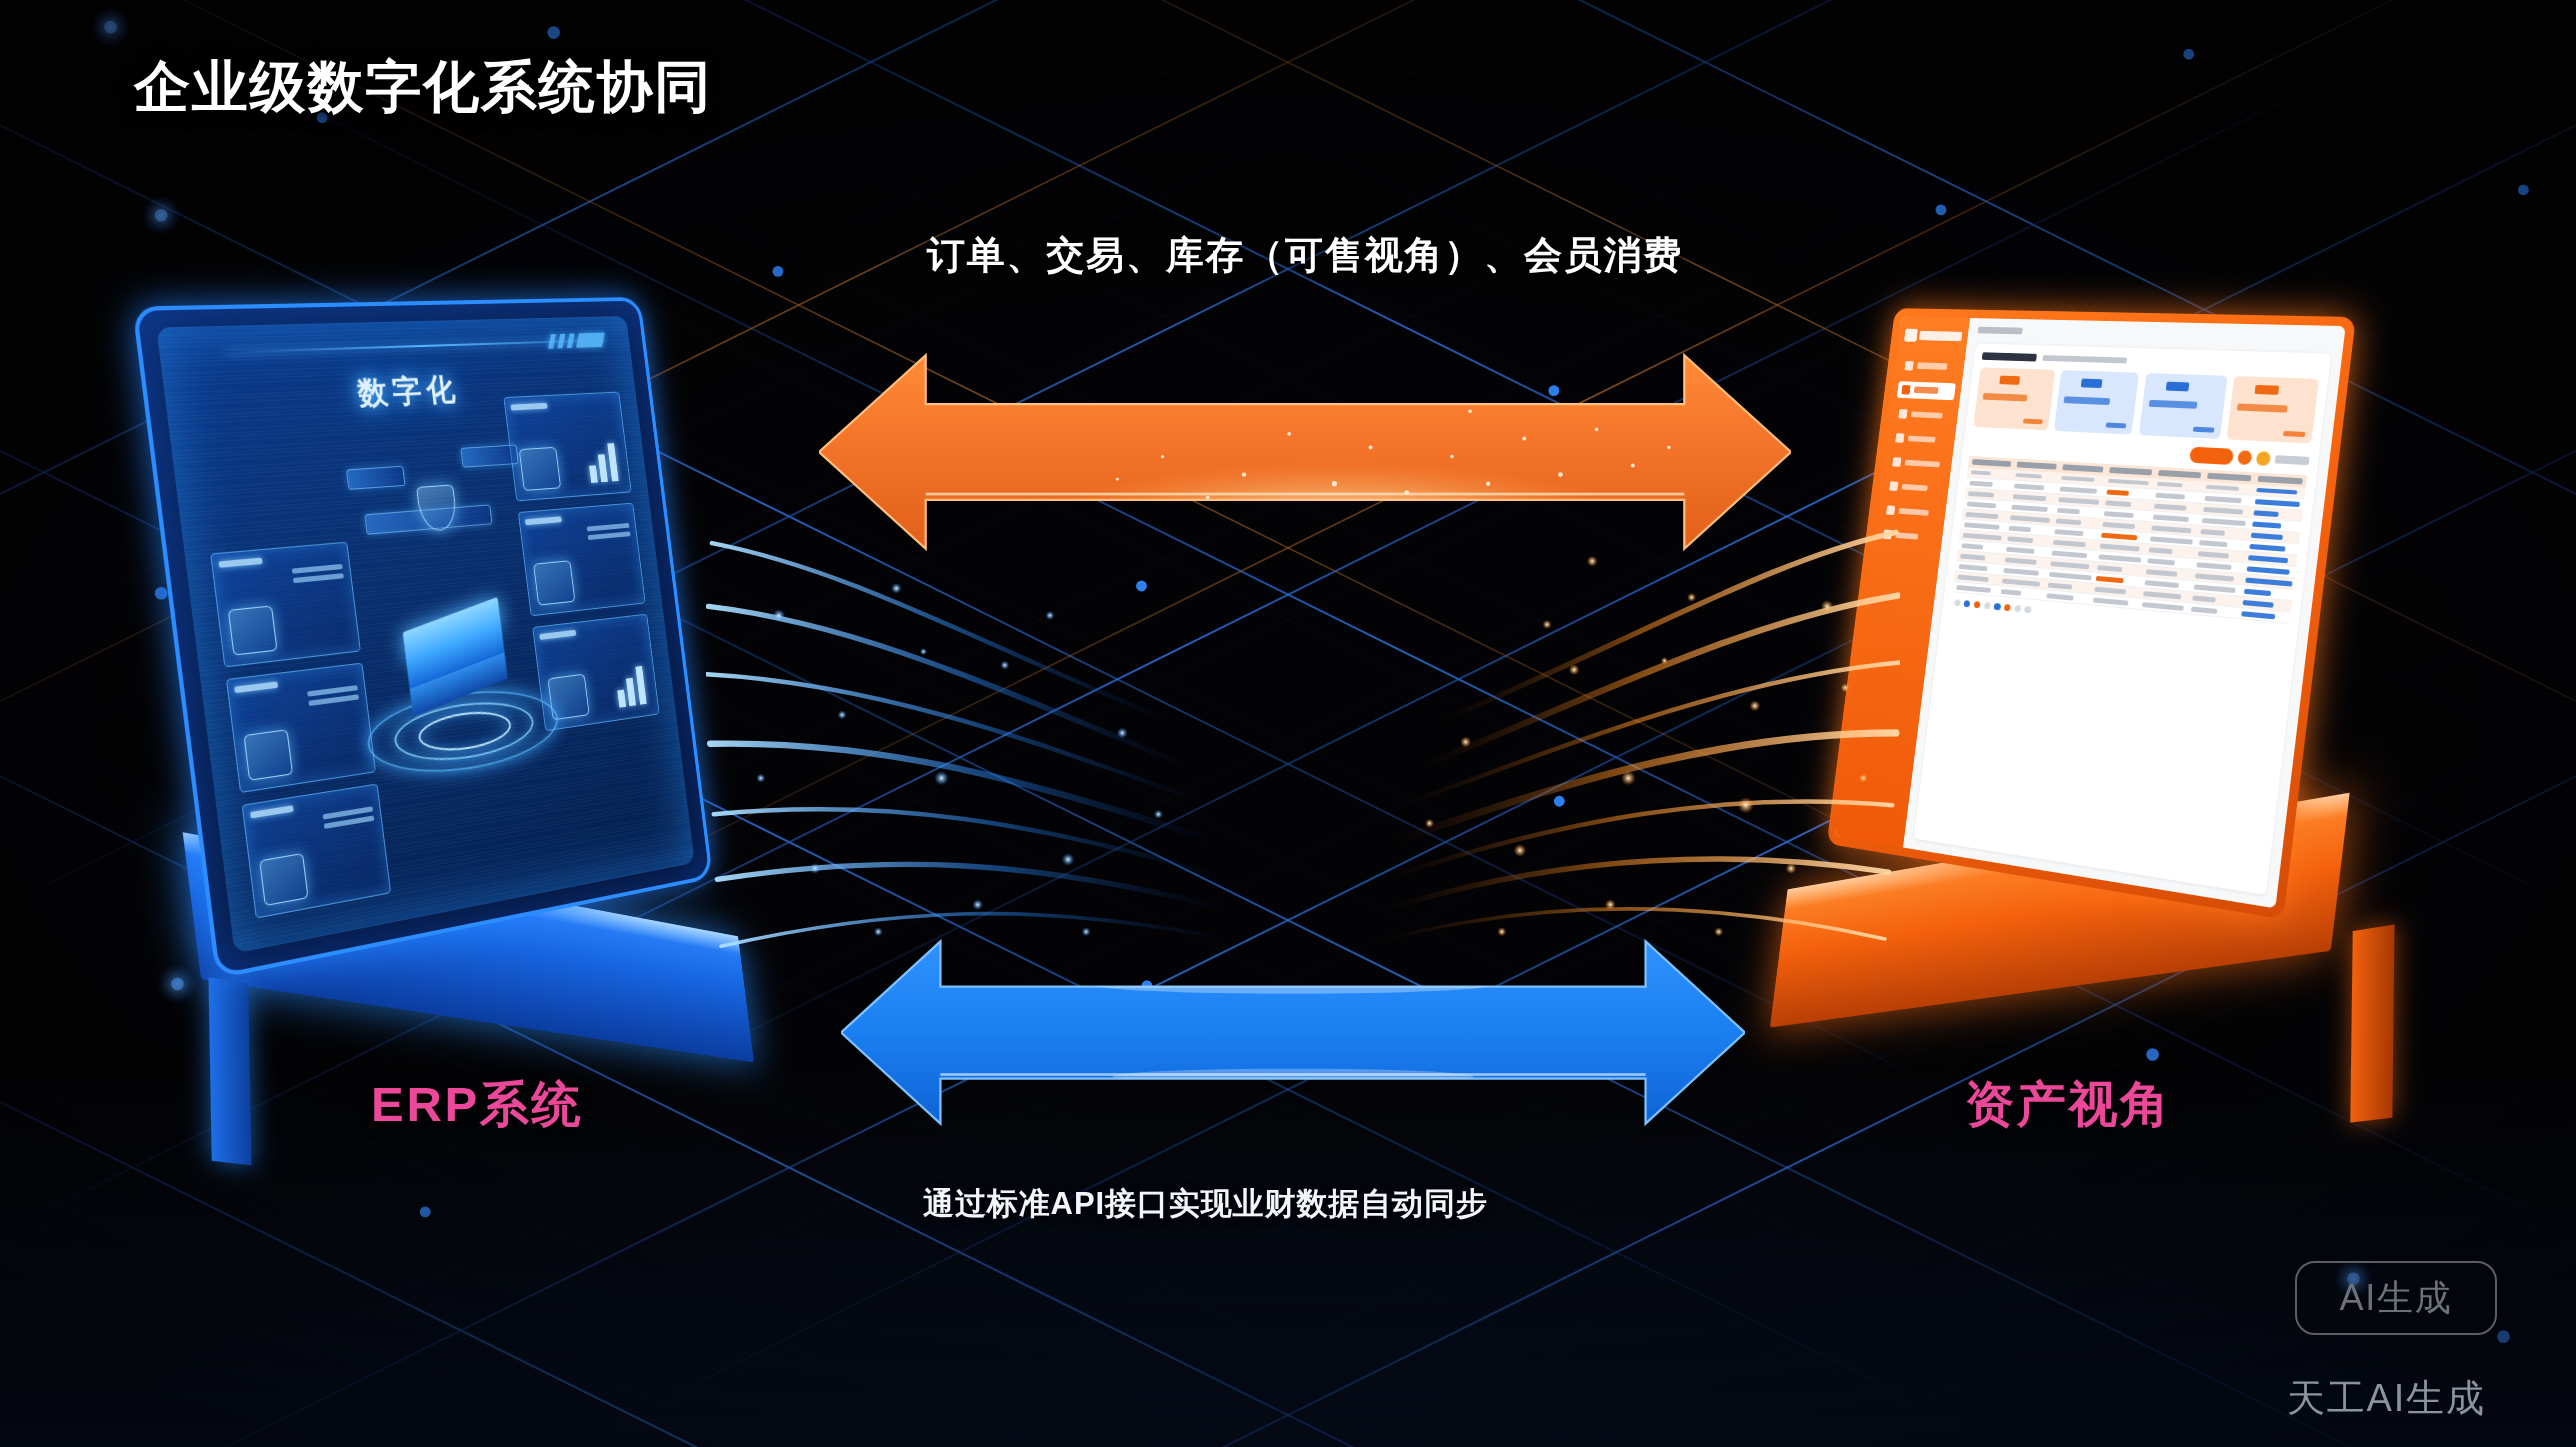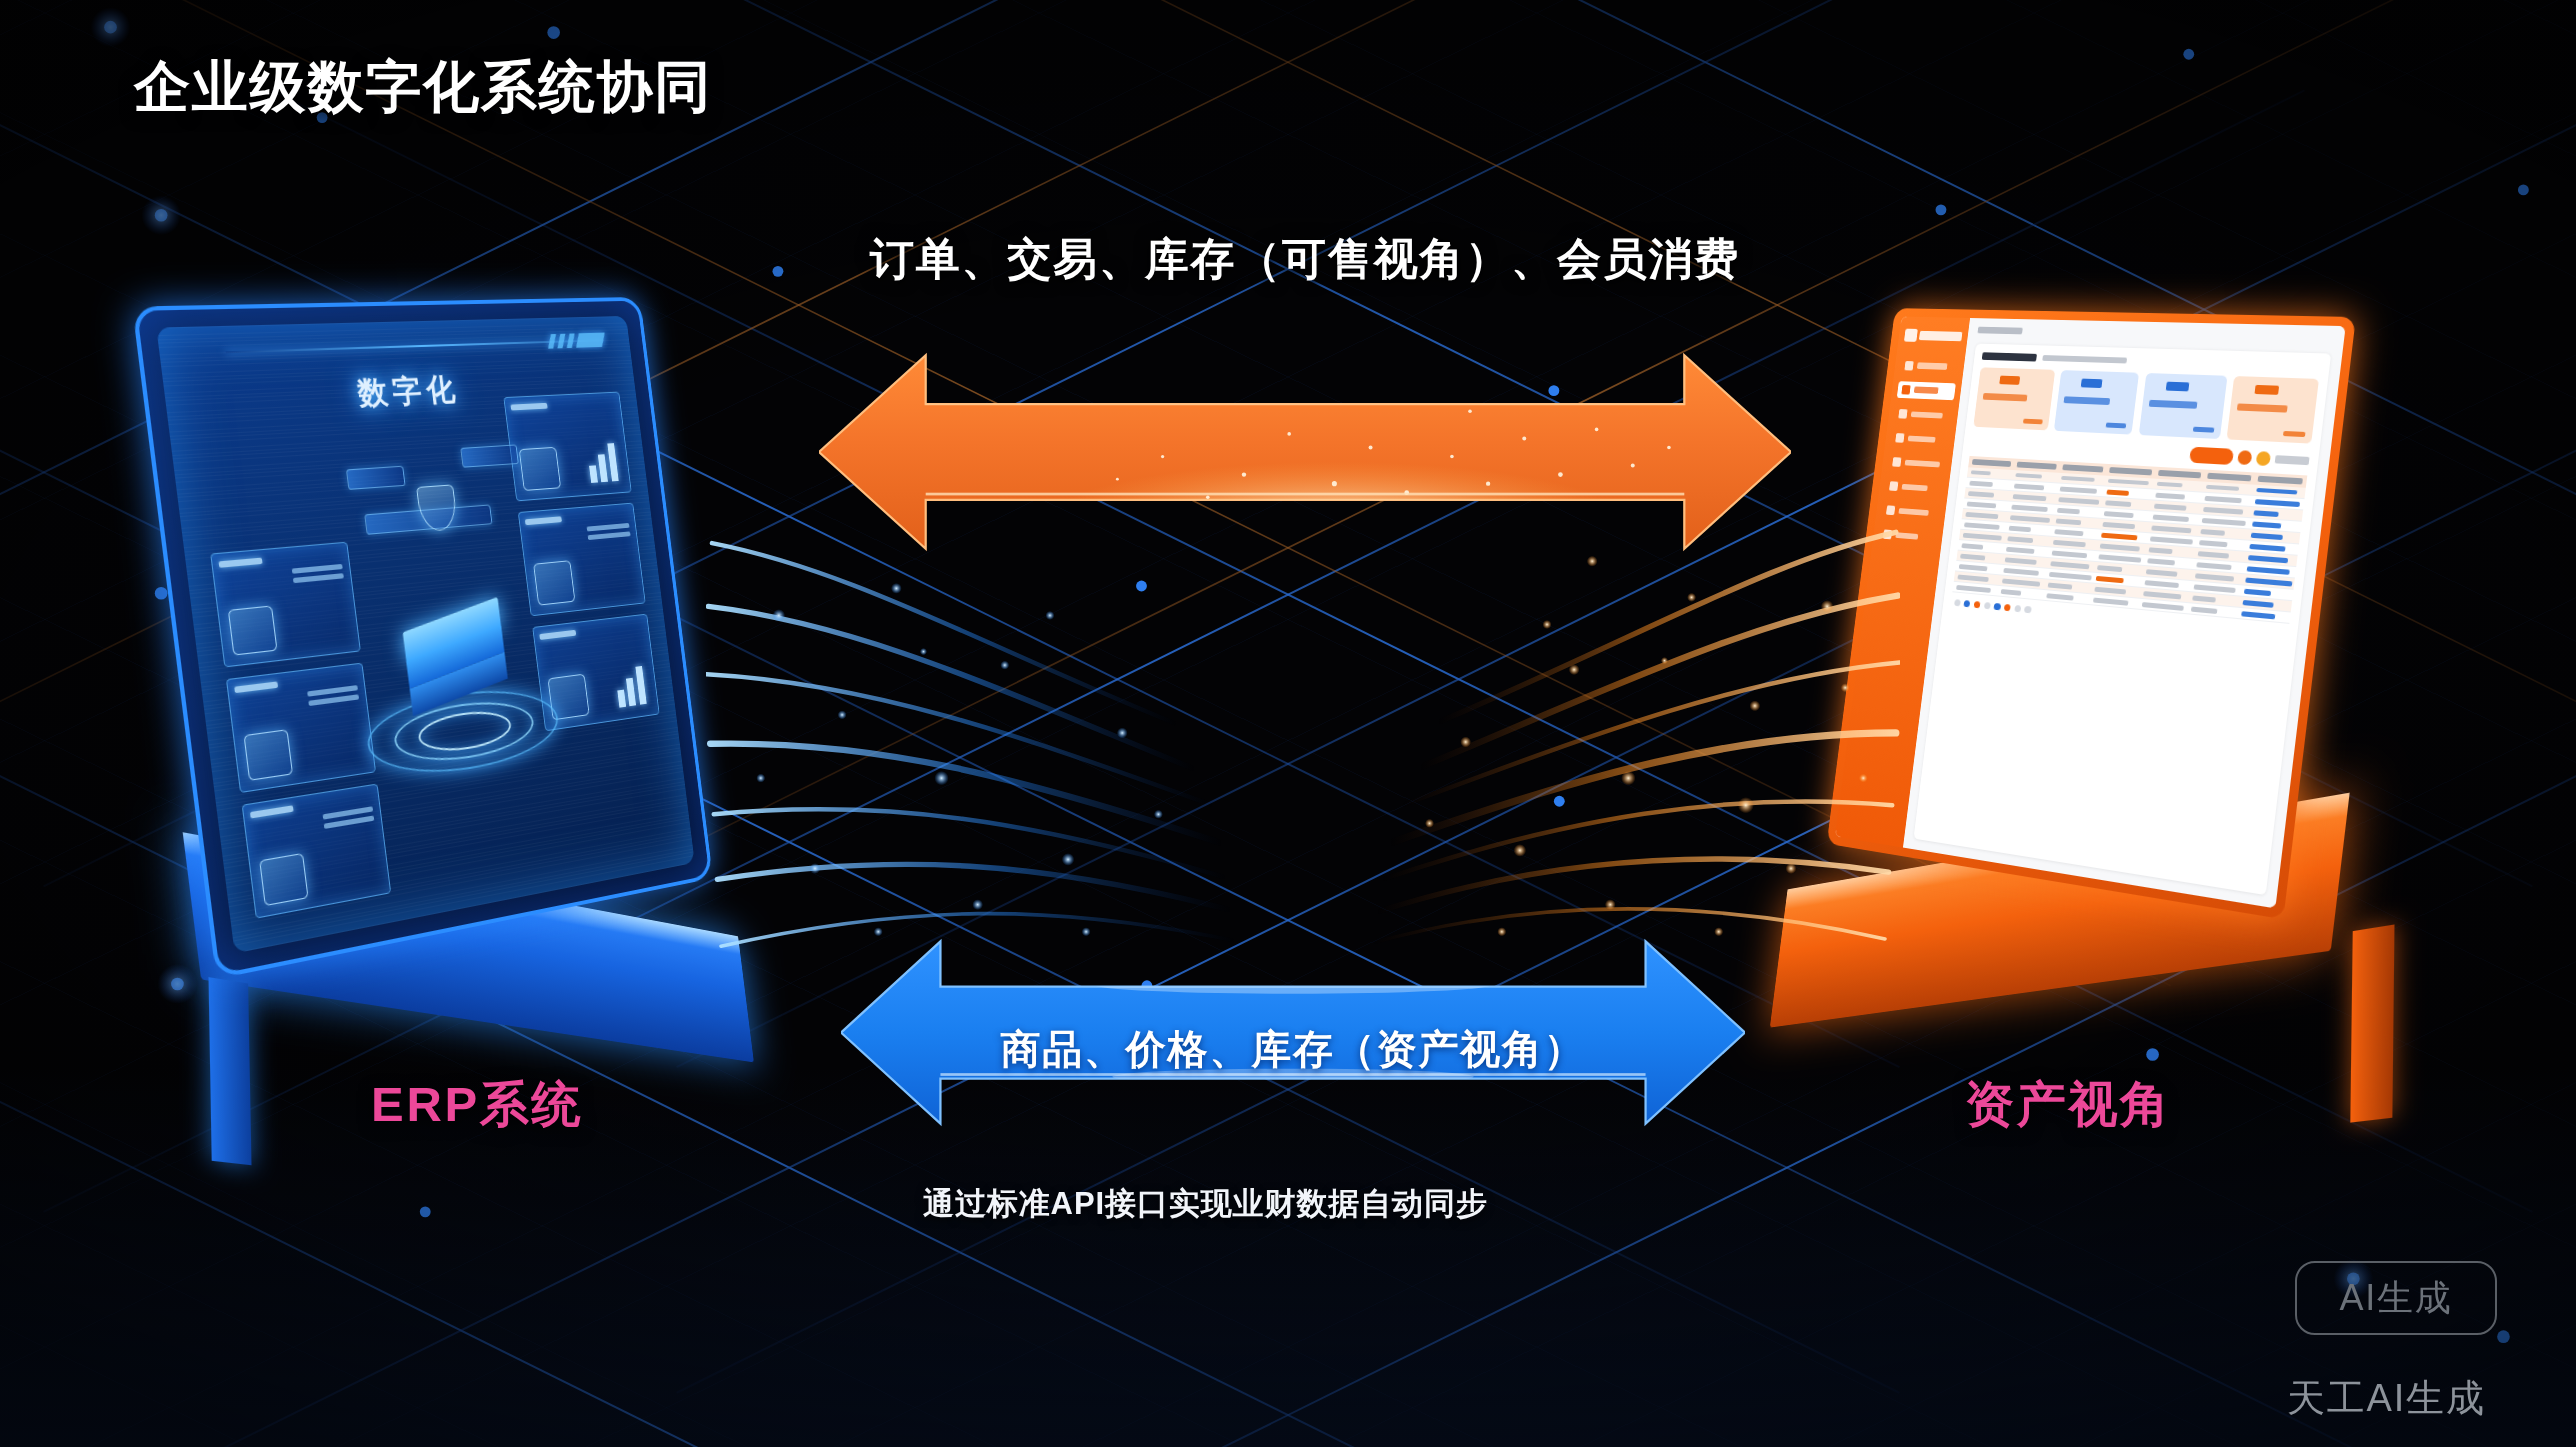--- a/index.html
+++ b/index.html
@@ -254,21 +254,21 @@
   
   .arrow-wrap{ position:absolute; z-index:7; }
   #arrow-top{ left:819px; top:348px; width:972px; height:208px; }
   #arrow-bottom{ left:841px; top:936px; width:904px; height:194px; }
   .arrow-svg{ position:absolute; inset:0; width:100%; height:100%; }
   .arrow-label{
     position:absolute; left:0; right:0; text-align:center; color:#fff;
     font-weight:bold; white-space:nowrap;
   }
   #arrow-top .arrow-label{
-    top:-118px; font-size:44px; letter-spacing:1.8px;
+    top:-118px; font-size:38px; letter-spacing:1.8px;
     text-shadow:0 0 14.5px rgba(0,0,0,.9), 0 2.7px 9px rgba(0,0,0,.95);
   }
   #arrow-bottom .arrow-label{
     top:86px; font-size:40px; letter-spacing:1.8px;
     text-shadow:0 1.8px 7.2px rgba(0,40,110,.85);
   }
 
   
   #page-title{
     position:absolute; left:134px; top:50px; z-index:9;
@@ -1023,21 +1023,20 @@
       </clipPath>
     </defs>
     <path d="M0,107 L110,6 L110,56 L890,56 L890,6 L1000,107 L890,208 L890,158 L110,158 L110,208 Z" fill="url(#blGrad)" stroke="#7fc1ff" stroke-width="2.5"></path>
     <g clip-path="url(#arrBotClip)">
       <rect x="110" y="52" width="780" height="3" fill="#cfe8ff" opacity=".85"></rect>
       <rect x="110" y="152" width="780" height="3" fill="#cfe8ff" opacity=".7"></rect>
       <ellipse cx="500" cy="54" rx="220" ry="10" fill="#eaf5ff" opacity=".35"></ellipse>
       <ellipse cx="500" cy="156" rx="200" ry="9" fill="#eaf5ff" opacity=".3"></ellipse>
     </g>
   </svg>
-  <div class="arrow-label">商品、价格、库存（资产视角）</div>
 </div>
 
 <div class="sys-label" id="erp-label">ERP系统</div>
 <div class="sys-label" id="retail-label">资产视角</div>
 <div id="sync-caption">通过标准API接口实现业财数据自动同步</div>
 
 <div id="ai-badge">AI生成</div>
 <div id="ai-watermark">天工AI生成</div>
 
 

